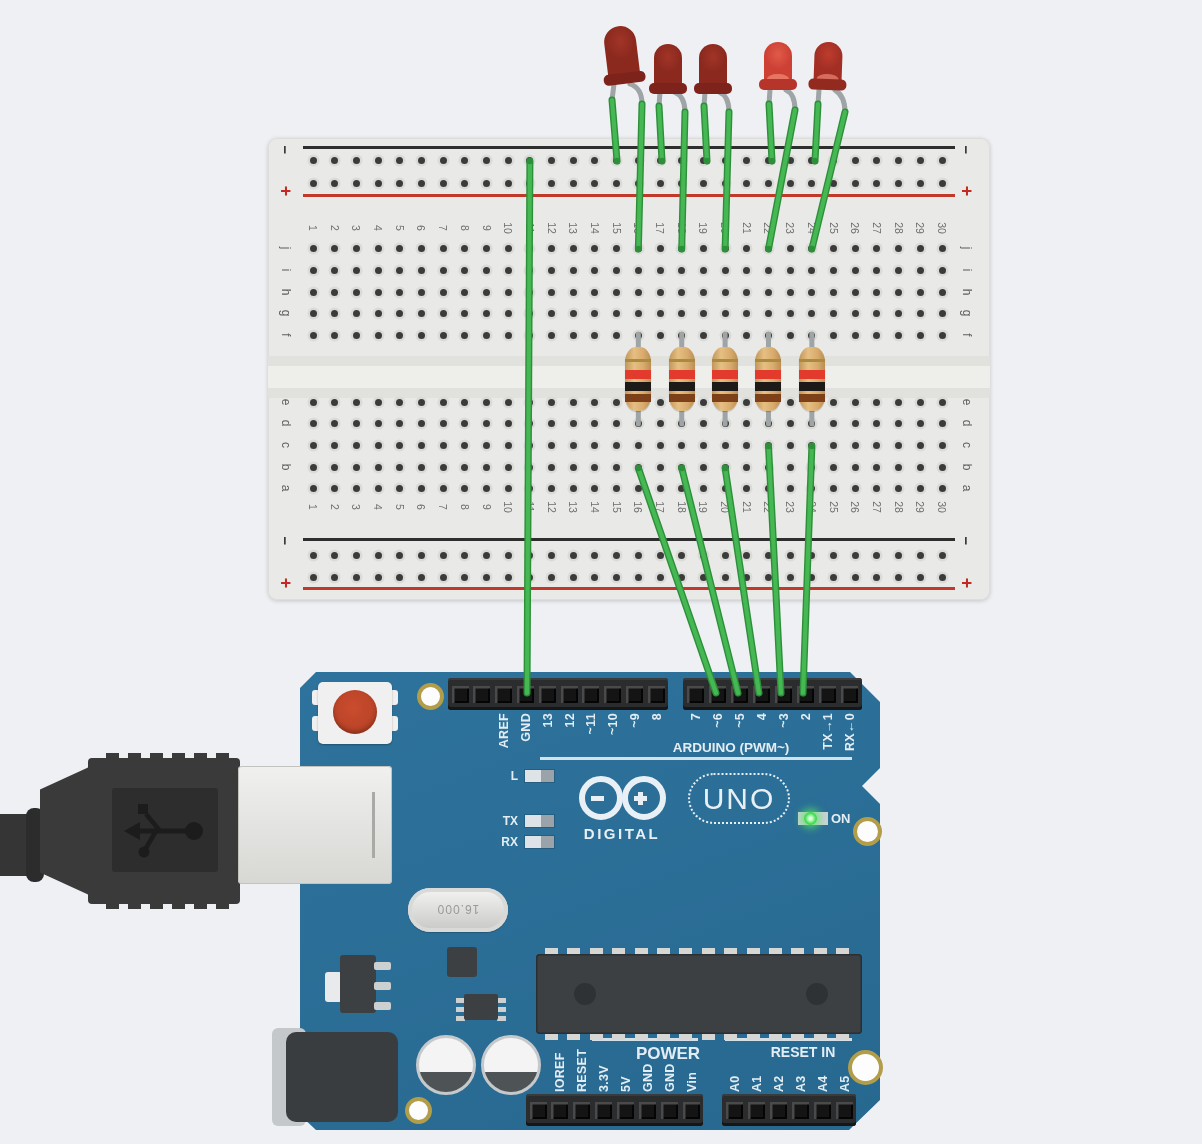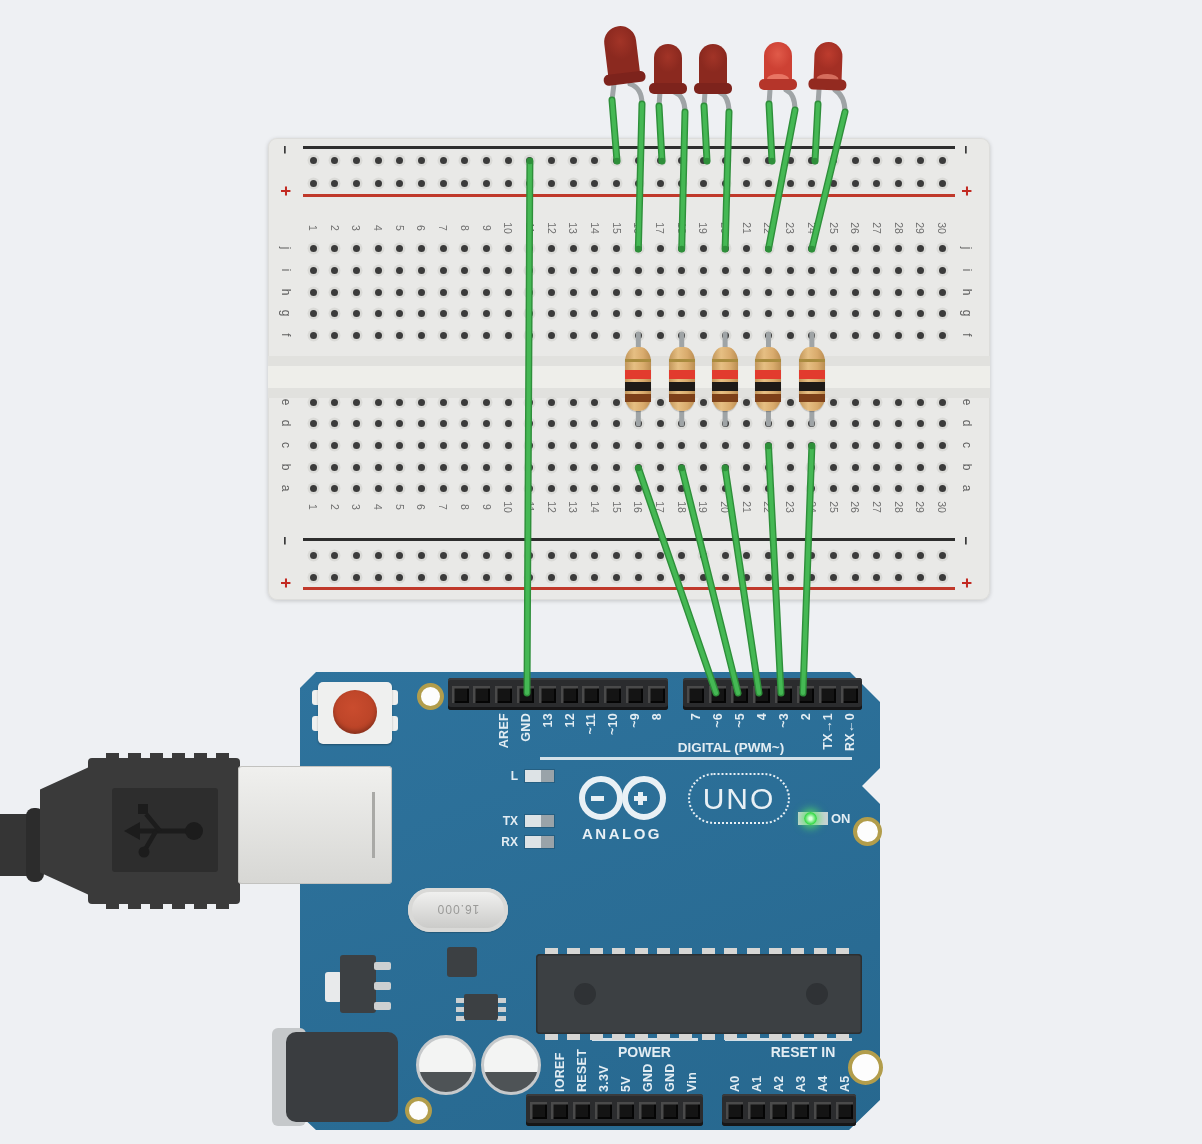--- a/index.html
+++ b/index.html
@@ -155,33 +155,33 @@
   <div class="reset-nub" style="left:389px;top:690px;"></div>
   <div class="reset-nub" style="left:389px;top:716px;"></div>
   <div class="reset-base"></div>
   <div class="reset-cap"></div>
 
   <div class="gold-hole" style="left:417px;top:683px;width:19px;height:19px;"></div>
   <div class="gold-hole" style="left:853px;top:817px;width:21px;height:21px;"></div>
   <div class="gold-hole" style="left:848px;top:1050px;width:27px;height:27px;"></div>
   <div class="gold-hole" style="left:405px;top:1097px;width:19px;height:19px;"></div>
 
-  <div class="silk" style="left:631px;top:740px;width:200px;text-align:center;font-size:13.5px;">DIGITAL (PWM~)</div>
+  <div class="silk" style="left:631px;top:740px;width:200px;text-align:center;font-size:13.5px;">ARDUINO (PWM~)</div>
   <div class="silk-line" style="left:540px;top:757px;width:312px;"></div>
   <div class="silk-line" style="left:592px;top:1038px;width:106px;"></div>
   <div class="silk-line" style="left:725px;top:1038px;width:127px;"></div>
-  <div class="silk" style="left:618px;top:1044px;width:100px;text-align:left;font-size:14px;">POWER</div>
+  <div class="silk" style="left:618px;top:1044px;width:100px;text-align:center;font-size:17px;">POWER</div>
   <div class="silk" style="left:728px;top:1044px;width:150px;text-align:center;font-size:14px;">RESET IN</div>
 
   <div class="logo-ring" style="left:579px;top:776px;"></div>
   <div class="logo-ring" style="left:622px;top:776px;"></div>
   <div class="logo-bar" style="left:591px;top:796px;width:13px;height:4.5px;"></div>
   <div class="logo-bar" style="left:634px;top:796px;width:13px;height:4.5px;"></div>
   <div class="logo-bar" style="left:638.3px;top:791.8px;width:4.5px;height:13px;"></div>
-  <div class="brand-text">ANALOG</div>
+  <div class="brand-text">DIGITAL</div>
   <div class="uno-pill">
     <span>UNO</span>
   </div>
 
   <div class="smd-led" style="left:525px;top:770px;"></div>
   <div class="smd-led" style="left:525px;top:815px;"></div>
   <div class="smd-led" style="left:525px;top:836px;"></div>
   <div class="smd-label" style="left:496px;top:769px;">L</div>
   <div class="smd-label" style="left:496px;top:814px;">TX</div>
   <div class="smd-label" style="left:496px;top:835px;">RX</div>

